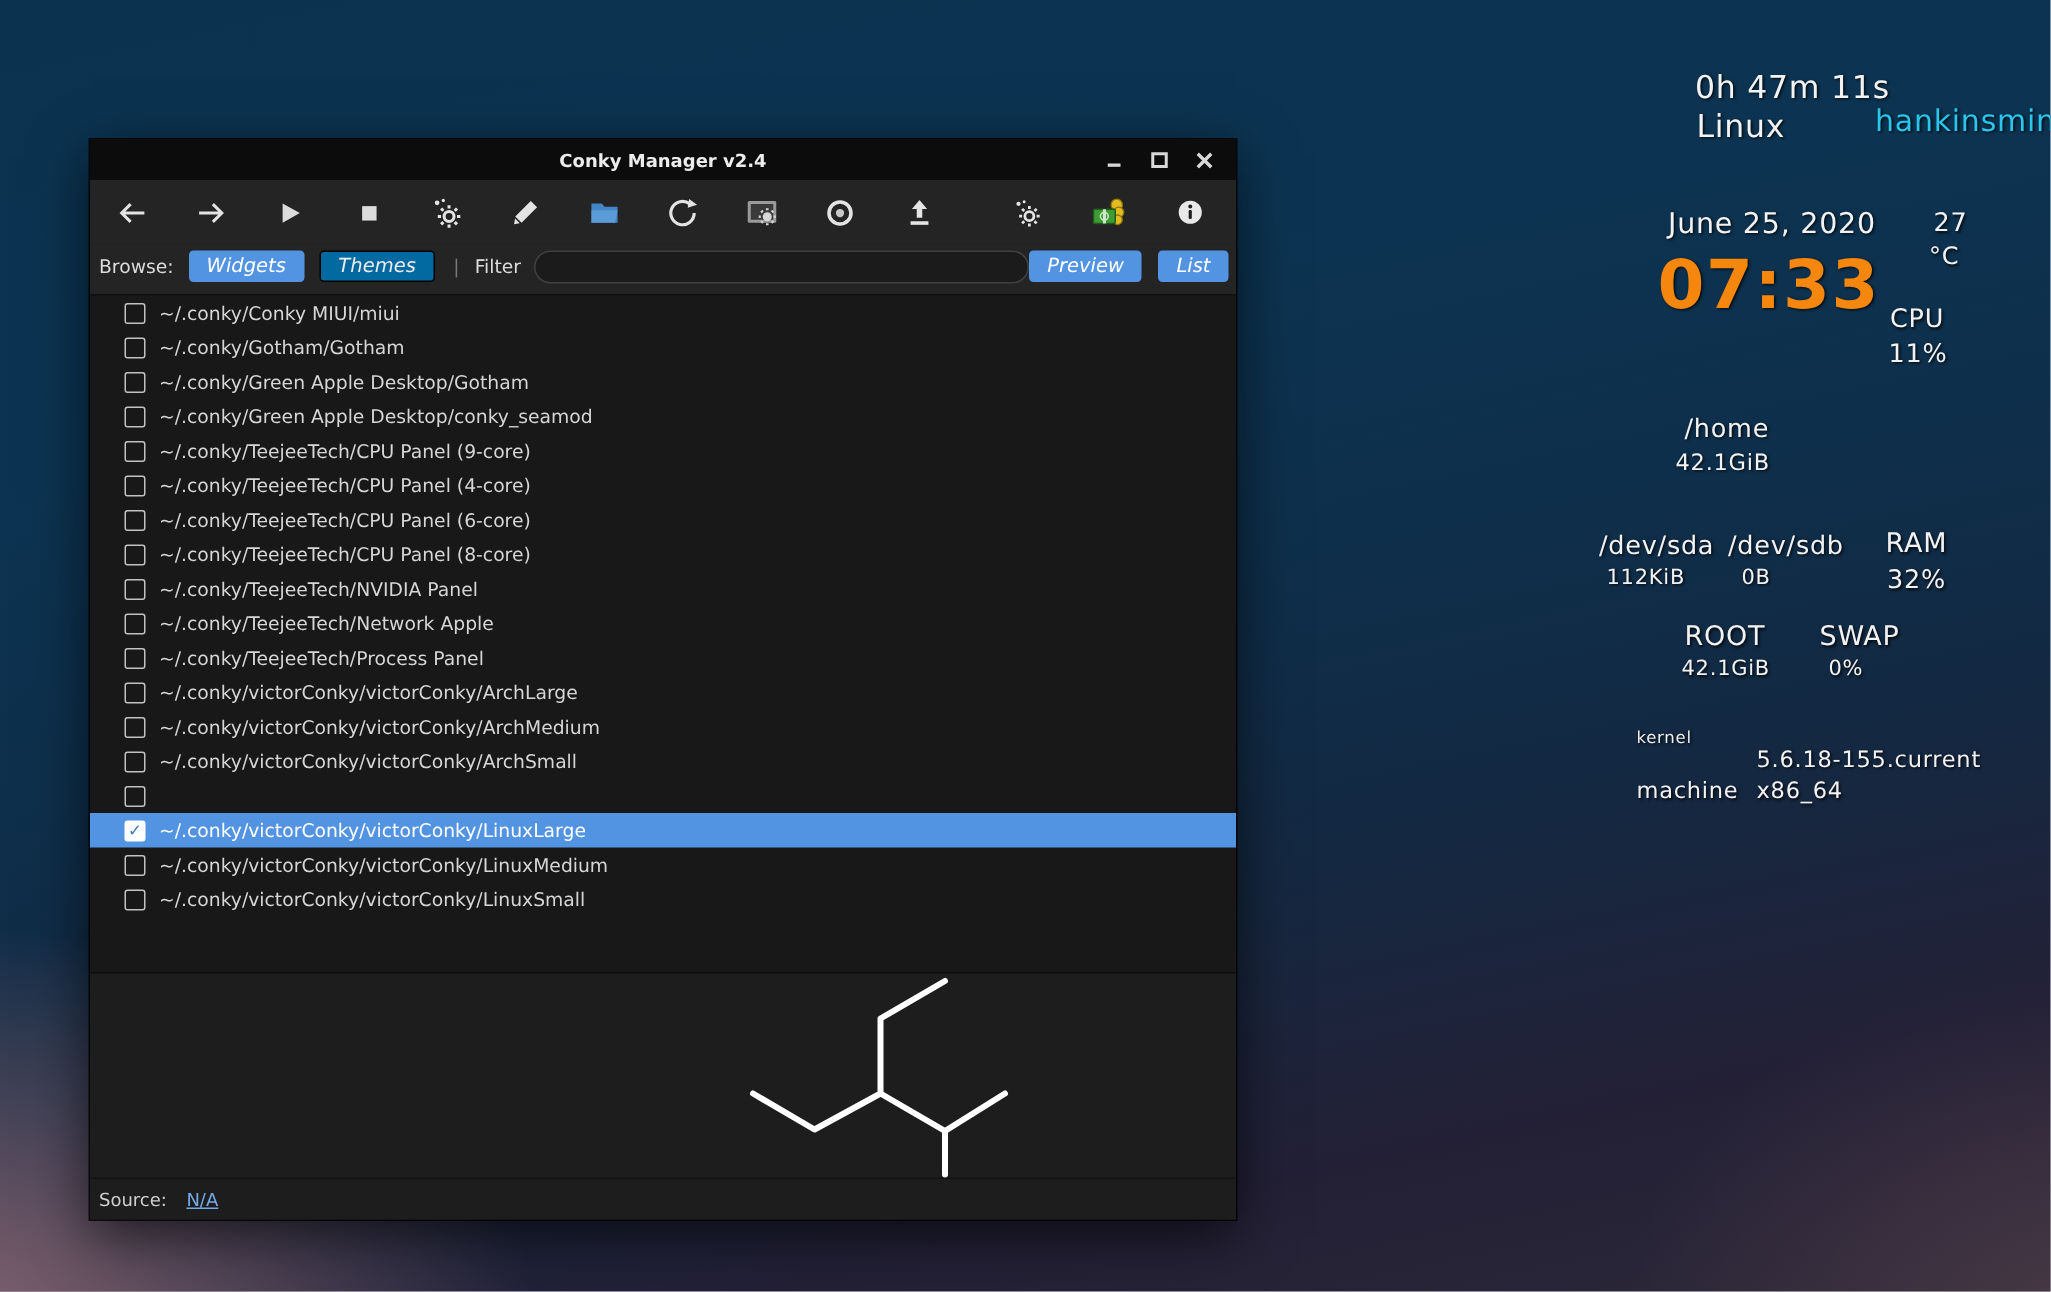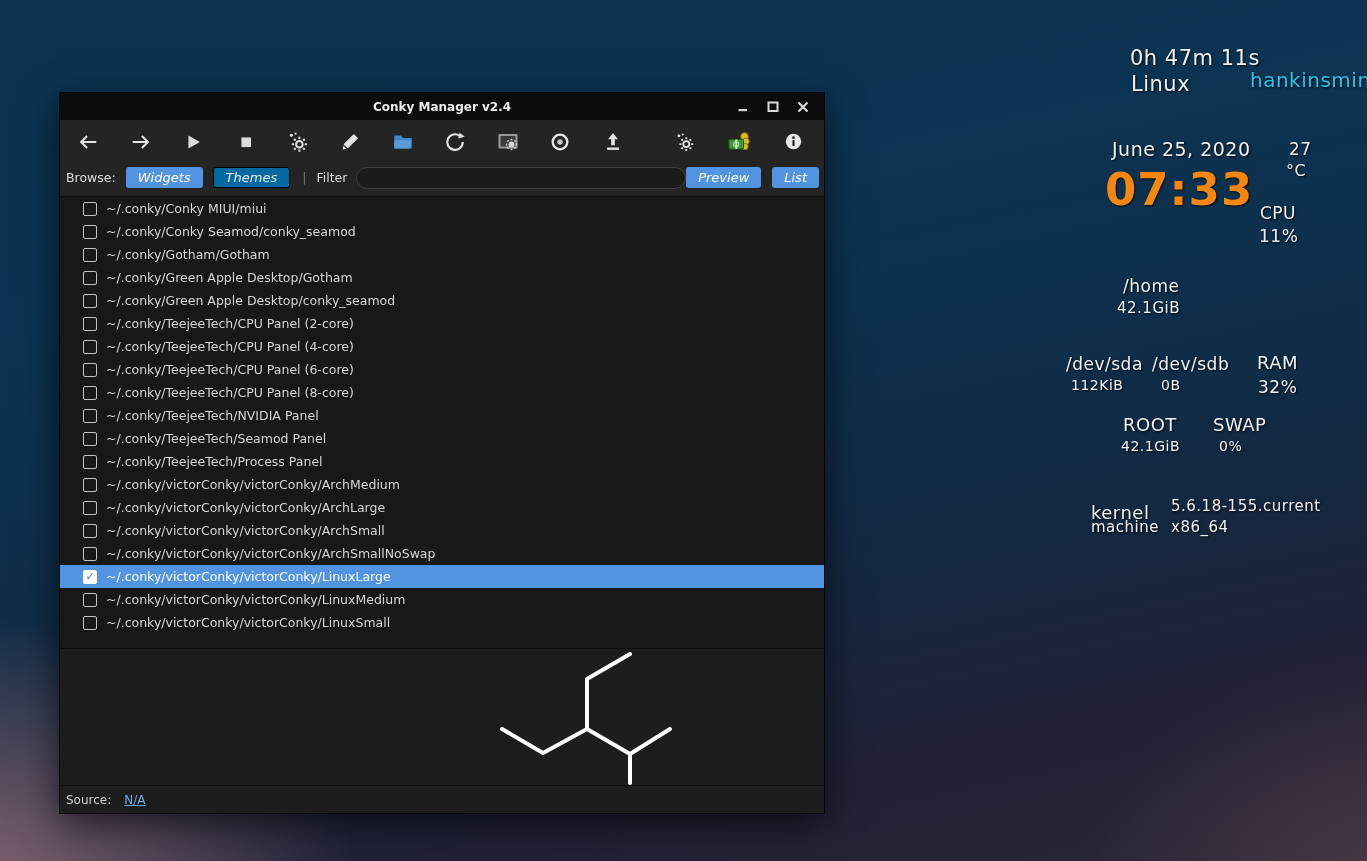--- a/index.html
+++ b/index.html
@@ -95,21 +95,21 @@
   .ck-sda-l    { left:1066px; top:354px; font-size:17px; }
   .ck-sda-v    { left:1071px; top:377px; font-size:14px; }
   .ck-sdb-l    { left:1152px; top:354px; font-size:17px; }
   .ck-sdb-v    { left:1161px; top:377px; font-size:14px; }
   .ck-ram-l    { left:1257px; top:352px; font-size:18px; }
   .ck-ram-v    { left:1258px; top:377px; font-size:17px; }
   .ck-root-l   { left:1123px; top:414px; font-size:18px; }
   .ck-root-v   { left:1121px; top:438px; font-size:14px; }
   .ck-swap-l   { left:1213px; top:414px; font-size:18px; }
   .ck-swap-v   { left:1219px; top:438px; font-size:14px; }
-  .ck-kern-l   { left:1091px; top:502px; font-size:18px; }
+  .ck-kern-l   { left:1091px; top:485px; font-size:11px; }
   .ck-kern-v   { left:1171px; top:497px; font-size:15px; }
   .ck-mach-l   { left:1091px; top:518px; font-size:15px; }
   .ck-mach-v   { left:1171px; top:518px; font-size:15px; }
 </style>
 </head>
 <body>
 
 <div class="window">
 
   <div class="titlebar">
@@ -250,43 +250,39 @@
     <span class="btn btn-accent btn-preview">Preview</span>
     <span class="btn btn-accent btn-list">List</span>
   </div>
 
   <div class="listarea">
   <div class="row">
     <span class="checkbox"></span>
     <span class="row-label">~/.conky/Conky MIUI/miui</span>
   </div>
 
-  <div class="row">
-    <span class="checkbox"></span>
-    <span class="row-label">~/.conky/Conky Seamod/conky_seamod</span>
-  </div>
 
   <div class="row">
     <span class="checkbox"></span>
     <span class="row-label">~/.conky/Gotham/Gotham</span>
   </div>
 
   <div class="row">
     <span class="checkbox"></span>
     <span class="row-label">~/.conky/Green Apple Desktop/Gotham</span>
   </div>
 
   <div class="row">
     <span class="checkbox"></span>
     <span class="row-label">~/.conky/Green Apple Desktop/conky_seamod</span>
   </div>
 
   <div class="row">
     <span class="checkbox"></span>
-    <span class="row-label">~/.conky/TeejeeTech/CPU Panel (2-core)</span>
+    <span class="row-label">~/.conky/TeejeeTech/CPU Panel (9-core)</span>
   </div>
 
   <div class="row">
     <span class="checkbox"></span>
     <span class="row-label">~/.conky/TeejeeTech/CPU Panel (4-core)</span>
   </div>
 
   <div class="row">
     <span class="checkbox"></span>
     <span class="row-label">~/.conky/TeejeeTech/CPU Panel (6-core)</span>
@@ -297,46 +293,45 @@
     <span class="row-label">~/.conky/TeejeeTech/CPU Panel (8-core)</span>
   </div>
 
   <div class="row">
     <span class="checkbox"></span>
     <span class="row-label">~/.conky/TeejeeTech/NVIDIA Panel</span>
   </div>
 
   <div class="row">
     <span class="checkbox"></span>
-    <span class="row-label">~/.conky/TeejeeTech/Seamod Panel</span>
+    <span class="row-label">~/.conky/TeejeeTech/Network Apple</span>
   </div>
 
   <div class="row">
     <span class="checkbox"></span>
     <span class="row-label">~/.conky/TeejeeTech/Process Panel</span>
   </div>
 
   <div class="row">
     <span class="checkbox"></span>
+    <span class="row-label">~/.conky/victorConky/victorConky/ArchLarge</span>
+  </div>
+
+  <div class="row">
+    <span class="checkbox"></span>
     <span class="row-label">~/.conky/victorConky/victorConky/ArchMedium</span>
   </div>
 
   <div class="row">
     <span class="checkbox"></span>
-    <span class="row-label">~/.conky/victorConky/victorConky/ArchLarge</span>
-  </div>
-
-  <div class="row">
-    <span class="checkbox"></span>
     <span class="row-label">~/.conky/victorConky/victorConky/ArchSmall</span>
   </div>
 
   <div class="row">
     <span class="checkbox"></span>
-    <span class="row-label">~/.conky/victorConky/victorConky/ArchSmallNoSwap</span>
   </div>
 
   <div class="row selected">
     <span class="checkbox checked">✓</span>
     <span class="row-label">~/.conky/victorConky/victorConky/LinuxLarge</span>
   </div>
 
   <div class="row">
     <span class="checkbox"></span>
     <span class="row-label">~/.conky/victorConky/victorConky/LinuxMedium</span>

